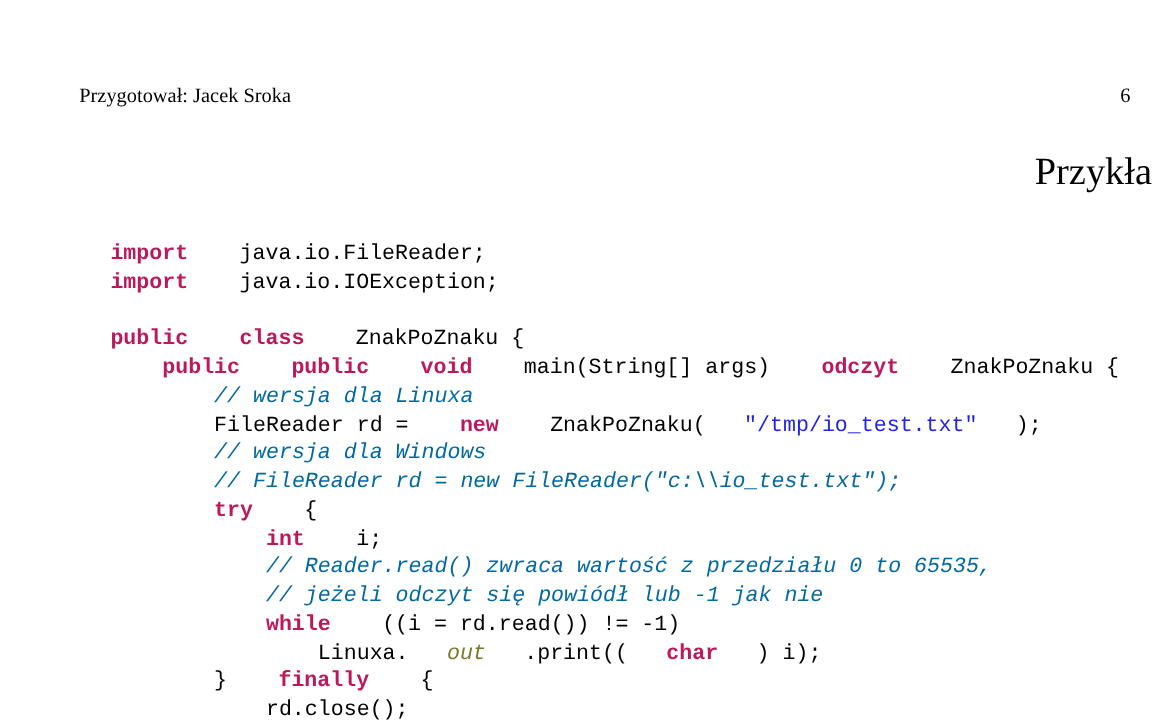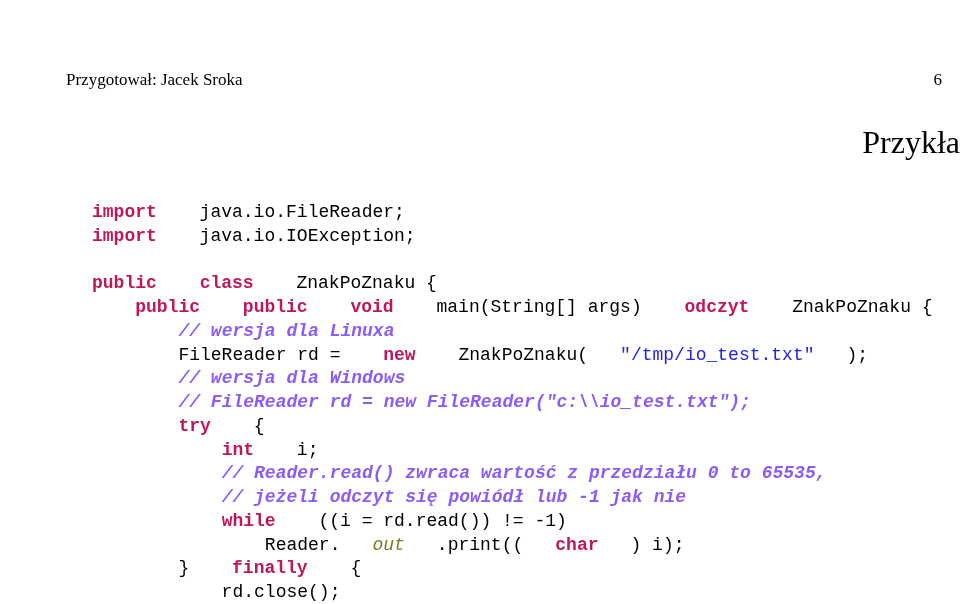--- a/index.html
+++ b/index.html
@@ -40,23 +40,22 @@
       font-size: 18px;
       line-height: 1.32;
       color: #000;
       white-space: pre;
     }
     .kw {
       color: #be185d;
       font-weight: bold;
     }
     .comment {
-      color: #8b5cf6;
+      color: #0369a1;
       font-style: italic;
-      font-weight: bold;
     }
     .olive {
       color: #7a7a29;
       font-style: italic;
       text-align: right;
     }
     .str {
       color: #2323e6;
     }
   </style>
@@ -77,18 +76,18 @@
     <span class="kw">public</span> <span class="kw">public</span> <span class="kw">void</span><span> main(String[] args) </span><span class="kw">odczyt</span><span> ZnakPoZnaku {</span>
         <span class="comment">// wersja dla Linuxa</span>
 <span>        FileReader rd = </span><span class="kw">new</span><span> ZnakPoZnaku(</span><span class="str">"/tmp/io_test.txt"</span><span>);</span>
         <span class="comment">// wersja dla Windows</span>
         <span class="comment">// FileReader rd = new FileReader("c:\\io_test.txt");</span>
         <span class="kw">try</span><span> {</span>
             <span class="kw">int</span><span> i;</span>
             <span class="comment">// Reader.read() zwraca wartość z przedziału 0 to 65535,</span>
             <span class="comment">// jeżeli odczyt się powiódł lub -1 jak nie</span>
             <span class="kw">while</span><span> ((i = rd.read()) != -1)</span>
-<span>                Reader.</span><span class="olive">out</span><span>.print((</span><span class="kw">char</span><span>) i);</span>
+<span>                Linuxa.</span><span class="olive">out</span><span>.print((</span><span class="kw">char</span><span>) i);</span>
 <span>        } </span><span class="kw">finally</span><span> {</span>
 <span>            rd.close();</span>
 <span>        }</span>
 <span>    }</span>
 <span>}</span></div>
 
 </body></html>

